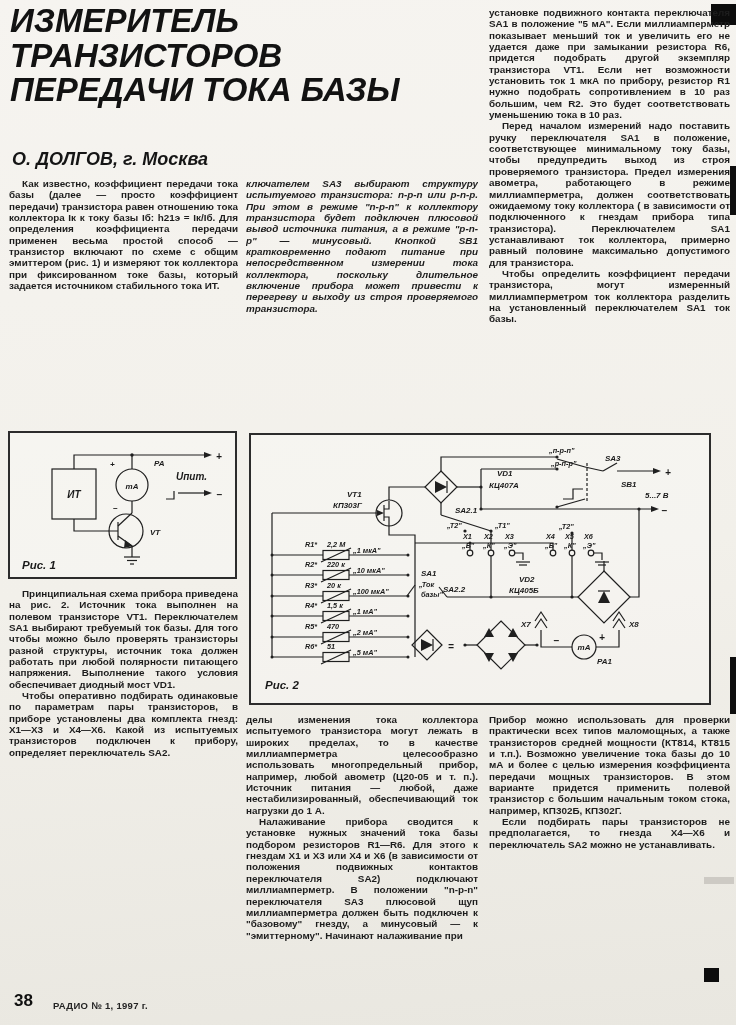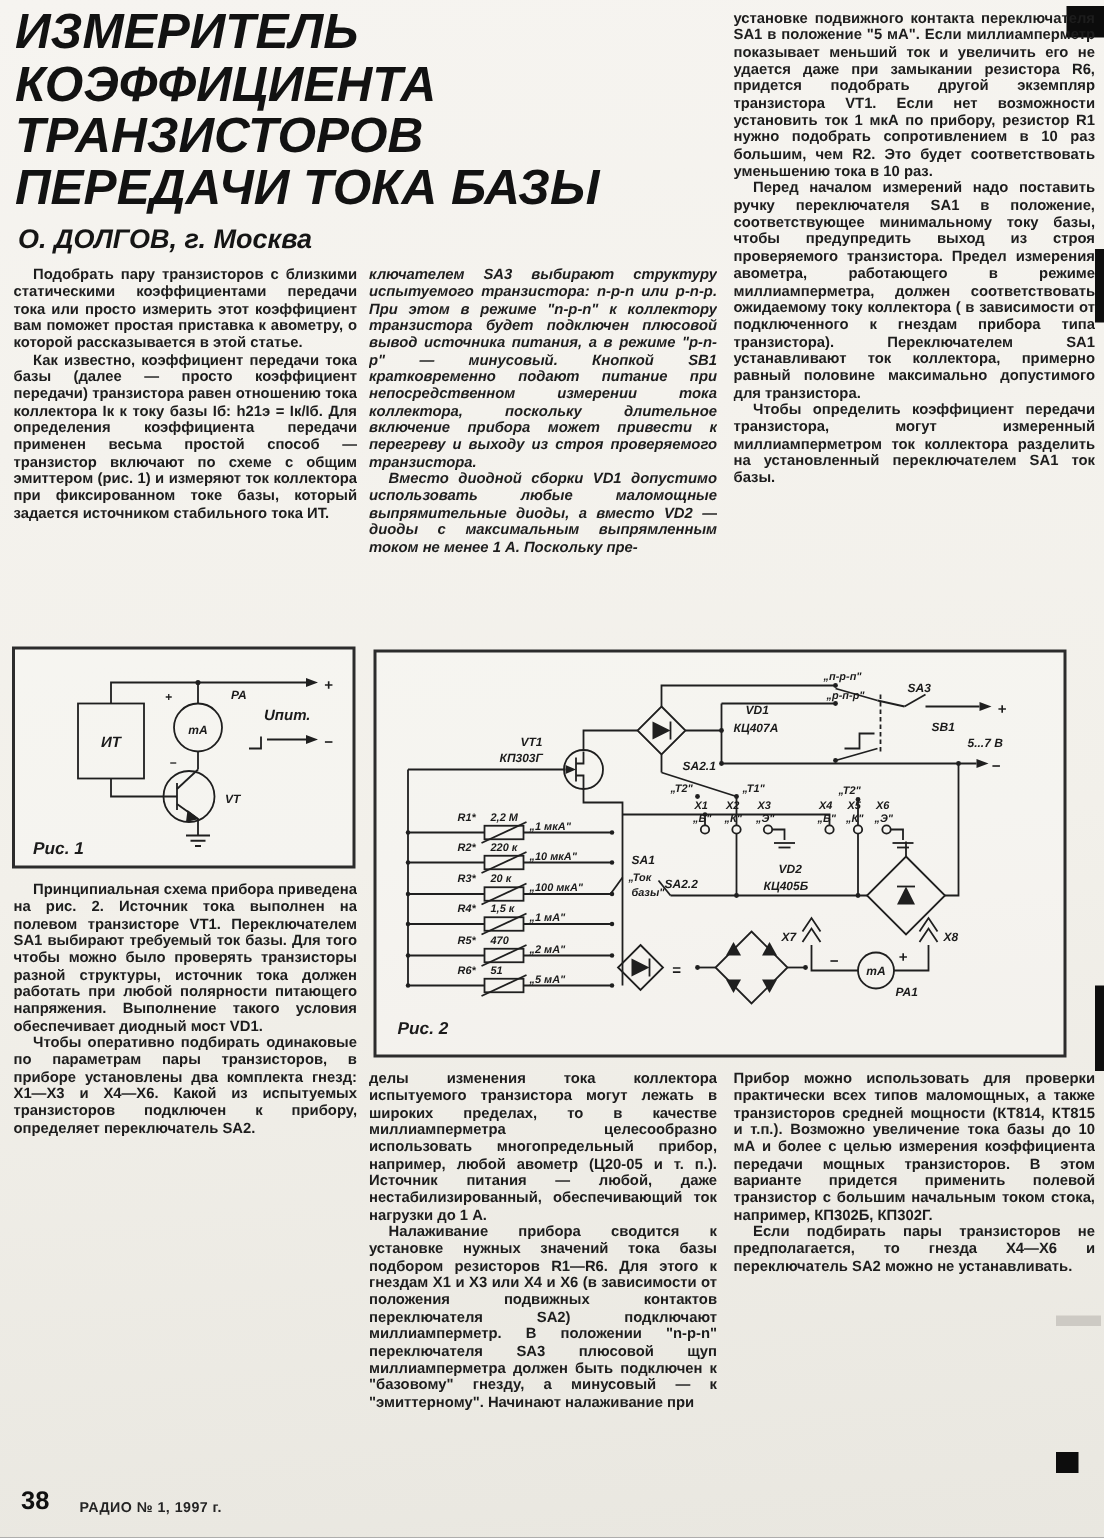--- a/index.html
+++ b/index.html
@@ -38,42 +38,39 @@
   .smudge{left:704px;top:877px;width:30px;height:7px;background:#cdcac4;}
   .endmark{left:704px;top:968px;width:15px;height:14px;background:#0d0d0d;}
 </style>
 </head>
 <body>
 
 <div class="page">
 
   <div class="abs title">
     <div>ИЗМЕРИТЕЛЬ</div>
-    <div>КОЭФФИЦИЕНТА</div>
     <div>ТРАНЗИСТОРОВ</div>
     <div>ПЕРЕДАЧИ ТОКА БАЗЫ</div>
   </div>
   <div class="abs author">О. ДОЛГОВ, г. Москва</div>
 
   <div class="abs corner"></div>
   <div class="abs edge1"></div>
   <div class="abs edge2"></div>
   <div class="abs smudge"></div>
 
   <div class="abs col c1">
-    <p>Подобрать пару транзисторов с близкими статическими коэффициентами передачи тока или просто измерить этот коэффициент вам поможет простая приставка к авометру, о которой рассказывается в этой статье.</p>
     <p>Как известно, коэффициент передачи тока базы (далее — просто коэффициент передачи) транзистора равен отношению тока коллектора Iк к току базы Iб: h21э = Iк/Iб. Для определения коэффициента передачи применен весьма простой способ — транзистор включают по схеме с общим эмиттером (рис. 1) и измеряют ток коллектора при фиксированном токе базы, который задается источником стабильного тока ИТ.</p>
   </div>
   <div class="abs col c1b">
     <p>Принципиальная схема прибора приведена на рис. 2. Источник тока выполнен на полевом транзисторе VT1. Переключателем SA1 выбирают требуемый ток базы. Для того чтобы можно было проверять транзисторы разной структуры, источник тока должен работать при любой полярности питающего напряжения. Выполнение такого условия обеспечивает диодный мост VD1.</p>
     <p>Чтобы оперативно подбирать одинаковые по параметрам пары транзисторов, в приборе установлены два комплекта гнезд: X1—X3 и X4—X6. Какой из испытуемых транзисторов подключен к прибору, определяет переключатель SA2.</p>
   </div>
   <div class="abs col c2">
     <p style="text-indent:0">ключателем SA3 выбирают структуру испытуемого транзистора: n-p-n или p-n-p. При этом в режиме "n-p-n" к коллектору транзистора будет подключен плюсовой вывод источника питания, а в режиме "p-n-p" — минусовый. Кнопкой SB1 кратковременно подают питание при непосредственном измерении тока коллектора, поскольку длительное включение прибора может привести к перегреву и выходу из строя проверяемого транзистора.</p>
-    <p>Вместо диодной сборки VD1 допустимо использовать любые маломощные выпрямительные диоды, а вместо VD2 — диоды с максимальным выпрямленным током не менее 1 А. Поскольку пре-</p>
   </div>
   <div class="abs col c2b">
     <p style="text-indent:0">делы изменения тока коллектора испытуемого транзистора могут лежать в широких пределах, то в качестве миллиамперметра целесообразно использовать многопредельный прибор, например, любой авометр (Ц20-05 и т. п.). Источник питания — любой, даже нестабилизированный, обеспечивающий ток нагрузки до 1 А.</p>
     <p>Налаживание прибора сводится к установке нужных значений тока базы подбором резисторов R1—R6. Для этого к гнездам X1 и X3 или X4 и X6 (в зависимости от положения подвижных контактов переключателя SA2) подключают миллиамперметр. В положении "n-p-n" переключателя SA3 плюсовой щуп миллиамперметра должен быть подключен к "базовому" гнезду, а минусовый — к "эмиттерному". Начинают налаживание при</p>
   </div>
   <div class="abs col c3">
     <p style="text-indent:0">установке подвижного контакта переключателя SA1 в положение "5 мА". Если миллиамперметр показывает меньший ток и увеличить его не удается даже при замыкании резистора R6, придется подобрать другой экземпляр транзистора VT1. Если нет возможности установить ток 1 мкА по прибору, резистор R1 нужно подобрать сопротивлением в 10 раз большим, чем R2. Это будет соответствовать уменьшению тока в 10 раз.</p>
     <p>Перед началом измерений надо поставить ручку переключателя SA1 в положение, соответствующее минимальному току базы, чтобы предупредить выход из строя проверяемого транзистора. Предел измерения авометра, работающего в режиме миллиамперметра, должен соответствовать ожидаемому току коллектора ( в зависимости от подключенного к гнездам прибора типа транзистора). Переключателем SA1 устанавливают ток коллектора, примерно равный половине максимально допустимого для транзистора.</p>
     <p>Чтобы определить коэффициент передачи транзистора, могут измеренный миллиамперметром ток коллектора разделить на установленный переключателем SA1 ток базы.</p>
   </div>

